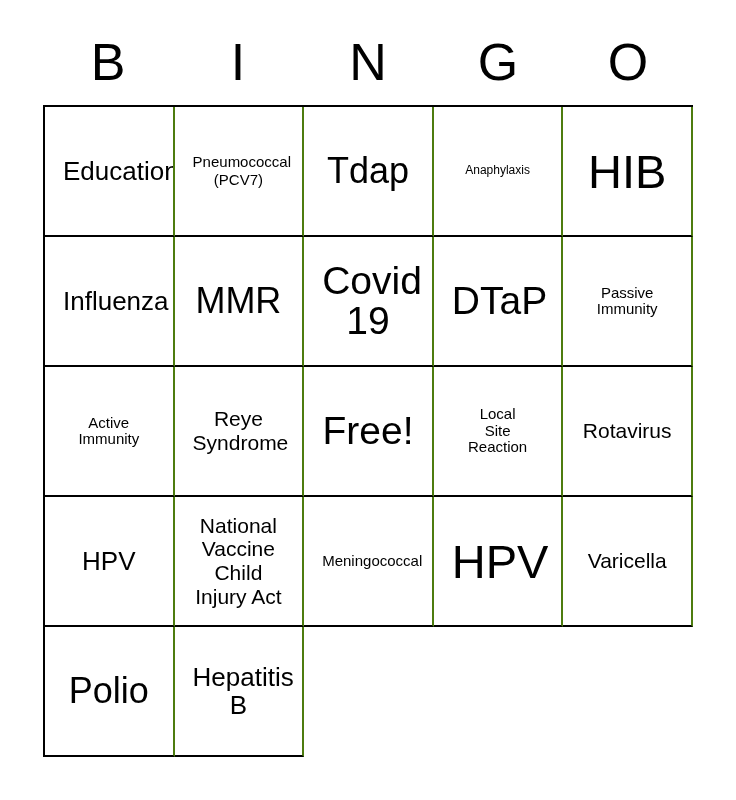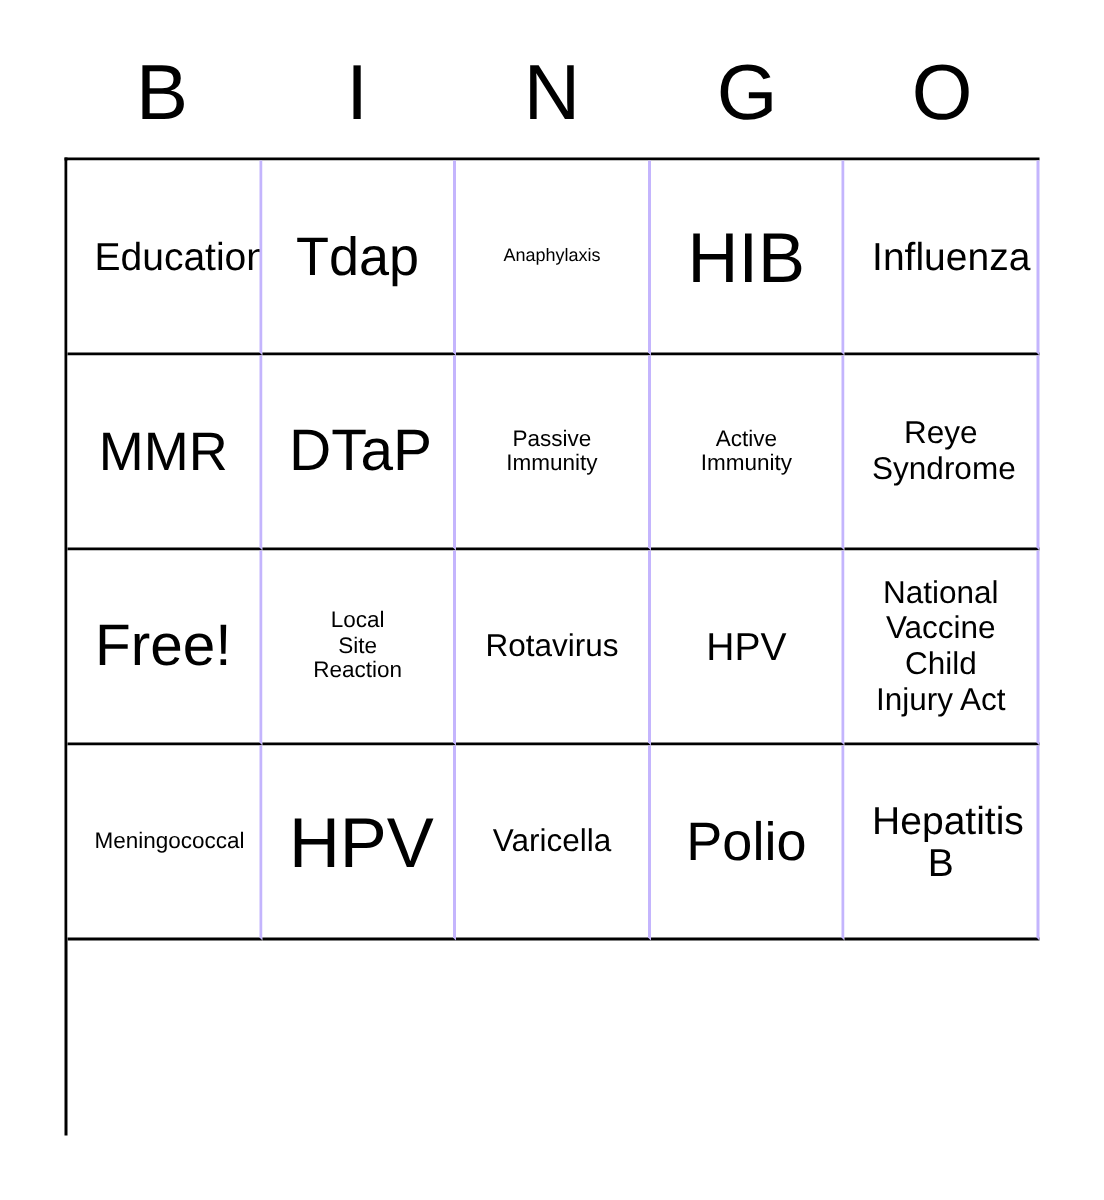--- a/index.html
+++ b/index.html
@@ -55,21 +55,21 @@
     display: grid;
     grid-template-columns: repeat(5, 1fr);
     grid-template-rows: repeat(5, 1fr);
     border-top: 2px solid #000000;
     border-left: 2px solid #000000;
     box-sizing: border-box;
     background: #ffffff;
   }
 
   .bingo-cell {
-    border-right: 2px solid #c4b5fd;
+    border-right: 2px solid #4d7c0f;
     border-bottom: 2px solid #000000;
     box-sizing: border-box;
     display: flex;
     align-items: center;
     justify-content: center;
     text-align: center;
     padding: 2px 18px;
     background: #ffffff;
     overflow: hidden;
   }
@@ -104,33 +104,41 @@
     <div class="header-letter">N</div>
     <div class="header-letter">G</div>
     <div class="header-letter">O</div>
   </div>
 
   <div id="bingo-grid">
       <div class="bingo-cell">
         <span class="cell-text fs-xl">Education</span>
       </div>
       <div class="bingo-cell">
+        <span class="cell-text fs-xs">Pneumococcal
+(PCV7)</span>
+      </div>
+      <div class="bingo-cell">
         <span class="cell-text fs-5xl">Tdap</span>
       </div>
       <div class="bingo-cell">
         <span class="cell-text fs-sm">Anaphylaxis</span>
       </div>
       <div class="bingo-cell">
         <span class="cell-text fs-6xl">HIB</span>
       </div>
       <div class="bingo-cell">
         <span class="cell-text fs-xl">Influenza</span>
       </div>
       <div class="bingo-cell">
         <span class="cell-text fs-5xl">MMR</span>
+      </div>
+      <div class="bingo-cell">
+        <span class="cell-text fs-4xl">Covid
+19</span>
       </div>
       <div class="bingo-cell">
         <span class="cell-text fs-4xl">DTaP</span>
       </div>
       <div class="bingo-cell">
         <span class="cell-text fs-lg">Passive
 Immunity</span>
       </div>
       <div class="bingo-cell">
         <span class="cell-text fs-lg">Active

